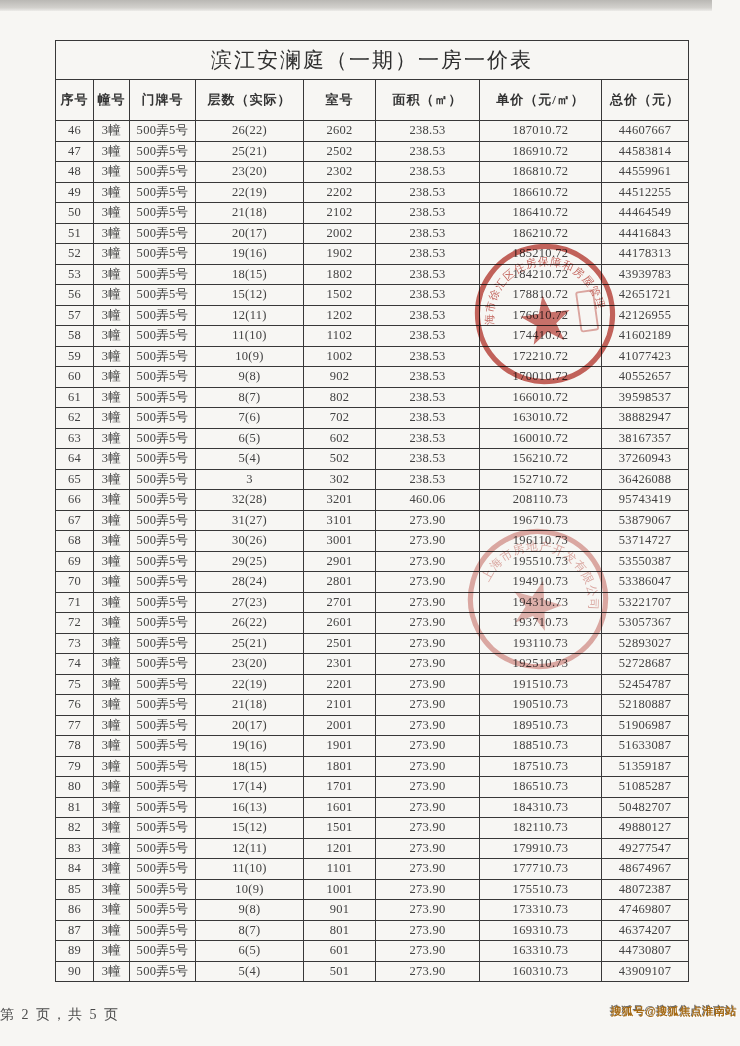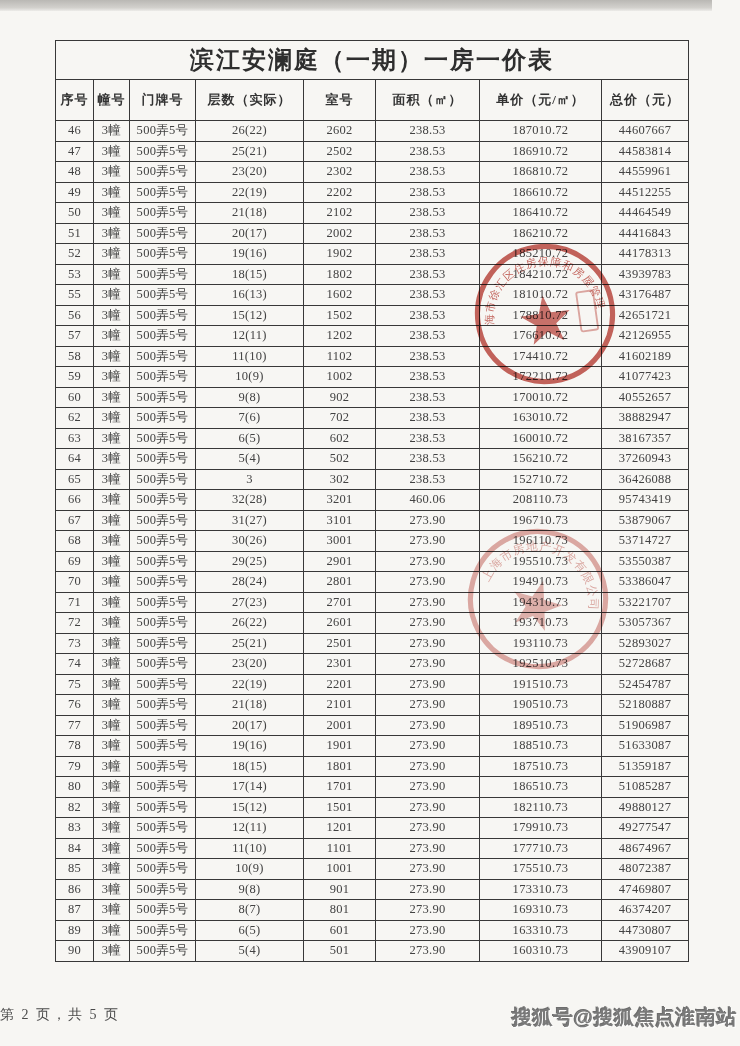--- a/index.html
+++ b/index.html
@@ -19,36 +19,36 @@
     position:absolute;left:55px;top:40px;width:633px;
     border-collapse:collapse;table-layout:fixed;
     background:transparent;
   }
   table.price-table th,table.price-table td{
     border:1.5px solid #383838;
     text-align:center;vertical-align:middle;
     padding:0;overflow:hidden;white-space:nowrap;
   }
   th.title-cell{
-    height:38px;font-size:24px;font-weight:bold;letter-spacing:2px;color:#2e2e2e;
+    height:38px;font-size:21px;font-weight:normal;letter-spacing:2px;color:#2e2e2e;
   }
   tr.head-row th{
     height:40px;font-size:13px;font-weight:bold;color:#333;letter-spacing:1px;
   }
   tbody td{
     height:19.5px;font-size:12.5px;color:#424242;letter-spacing:.3px;
   }
   .page-footer{
     position:absolute;left:0;top:1006px;width:740px;height:22px;
     text-align:left;font-size:14px;color:#4a4a4a;letter-spacing:2px;
   }
   .watermark{
     position:absolute;top:1004px;right:3px;
     font-family:"Liberation Sans","DejaVu Sans",sans-serif;
-    font-size:20px;font-weight:bold;color:#737373;letter-spacing:.5px;
+    font-size:11px;font-weight:bold;color:#a16207;letter-spacing:.5px;
     text-shadow:1px 1px 0 #ffffff,-1px -1px 0 #666666;
     opacity:.95;
   }
   .stamp{
     position:absolute;width:150px;height:150px;
     mix-blend-mode:multiply;pointer-events:none;
   }
   .stamp-1{left:470px;top:239px;transform:rotate(-8deg);opacity:.85;}
   .stamp-2{left:463px;top:524px;transform:rotate(16deg);opacity:.55;}
   .seal-ring{fill:none;stroke-width:5.5;}
@@ -177,30 +177,20 @@
         <td>3幢</td>
         <td>500弄5号</td>
         <td>18(15)</td>
         <td>1802</td>
         <td>238.53</td>
         <td>184210.72</td>
         <td>43939783</td>
       </tr>
 
 
-      <tr class="data-row">
-        <td>55</td>
-        <td>3幢</td>
-        <td>500弄5号</td>
-        <td>16(13)</td>
-        <td>1602</td>
-        <td>238.53</td>
-        <td>181010.72</td>
-        <td>43176487</td>
-      </tr>
 
       <tr class="data-row">
         <td>56</td>
         <td>3幢</td>
         <td>500弄5号</td>
         <td>15(12)</td>
         <td>1502</td>
         <td>238.53</td>
         <td>178810.72</td>
         <td>42651721</td>
@@ -243,20 +233,30 @@
         <td>60</td>
         <td>3幢</td>
         <td>500弄5号</td>
         <td>9(8)</td>
         <td>902</td>
         <td>238.53</td>
         <td>170010.72</td>
         <td>40552657</td>
       </tr>
 
+      <tr class="data-row">
+        <td>61</td>
+        <td>3幢</td>
+        <td>500弄5号</td>
+        <td>8(7)</td>
+        <td>802</td>
+        <td>238.53</td>
+        <td>166010.72</td>
+        <td>39598537</td>
+      </tr>
 
       <tr class="data-row">
         <td>62</td>
         <td>3幢</td>
         <td>500弄5号</td>
         <td>7(6)</td>
         <td>702</td>
         <td>238.53</td>
         <td>163010.72</td>
         <td>38882947</td>
@@ -453,20 +453,30 @@
         <td>80</td>
         <td>3幢</td>
         <td>500弄5号</td>
         <td>17(14)</td>
         <td>1701</td>
         <td>273.90</td>
         <td>186510.73</td>
         <td>51085287</td>
       </tr>
 
+      <tr class="data-row">
+        <td>81</td>
+        <td>3幢</td>
+        <td>500弄5号</td>
+        <td>16(13)</td>
+        <td>1601</td>
+        <td>273.90</td>
+        <td>184310.73</td>
+        <td>50482707</td>
+      </tr>
 
       <tr class="data-row">
         <td>82</td>
         <td>3幢</td>
         <td>500弄5号</td>
         <td>15(12)</td>
         <td>1501</td>
         <td>273.90</td>
         <td>182110.73</td>
         <td>49880127</td>

